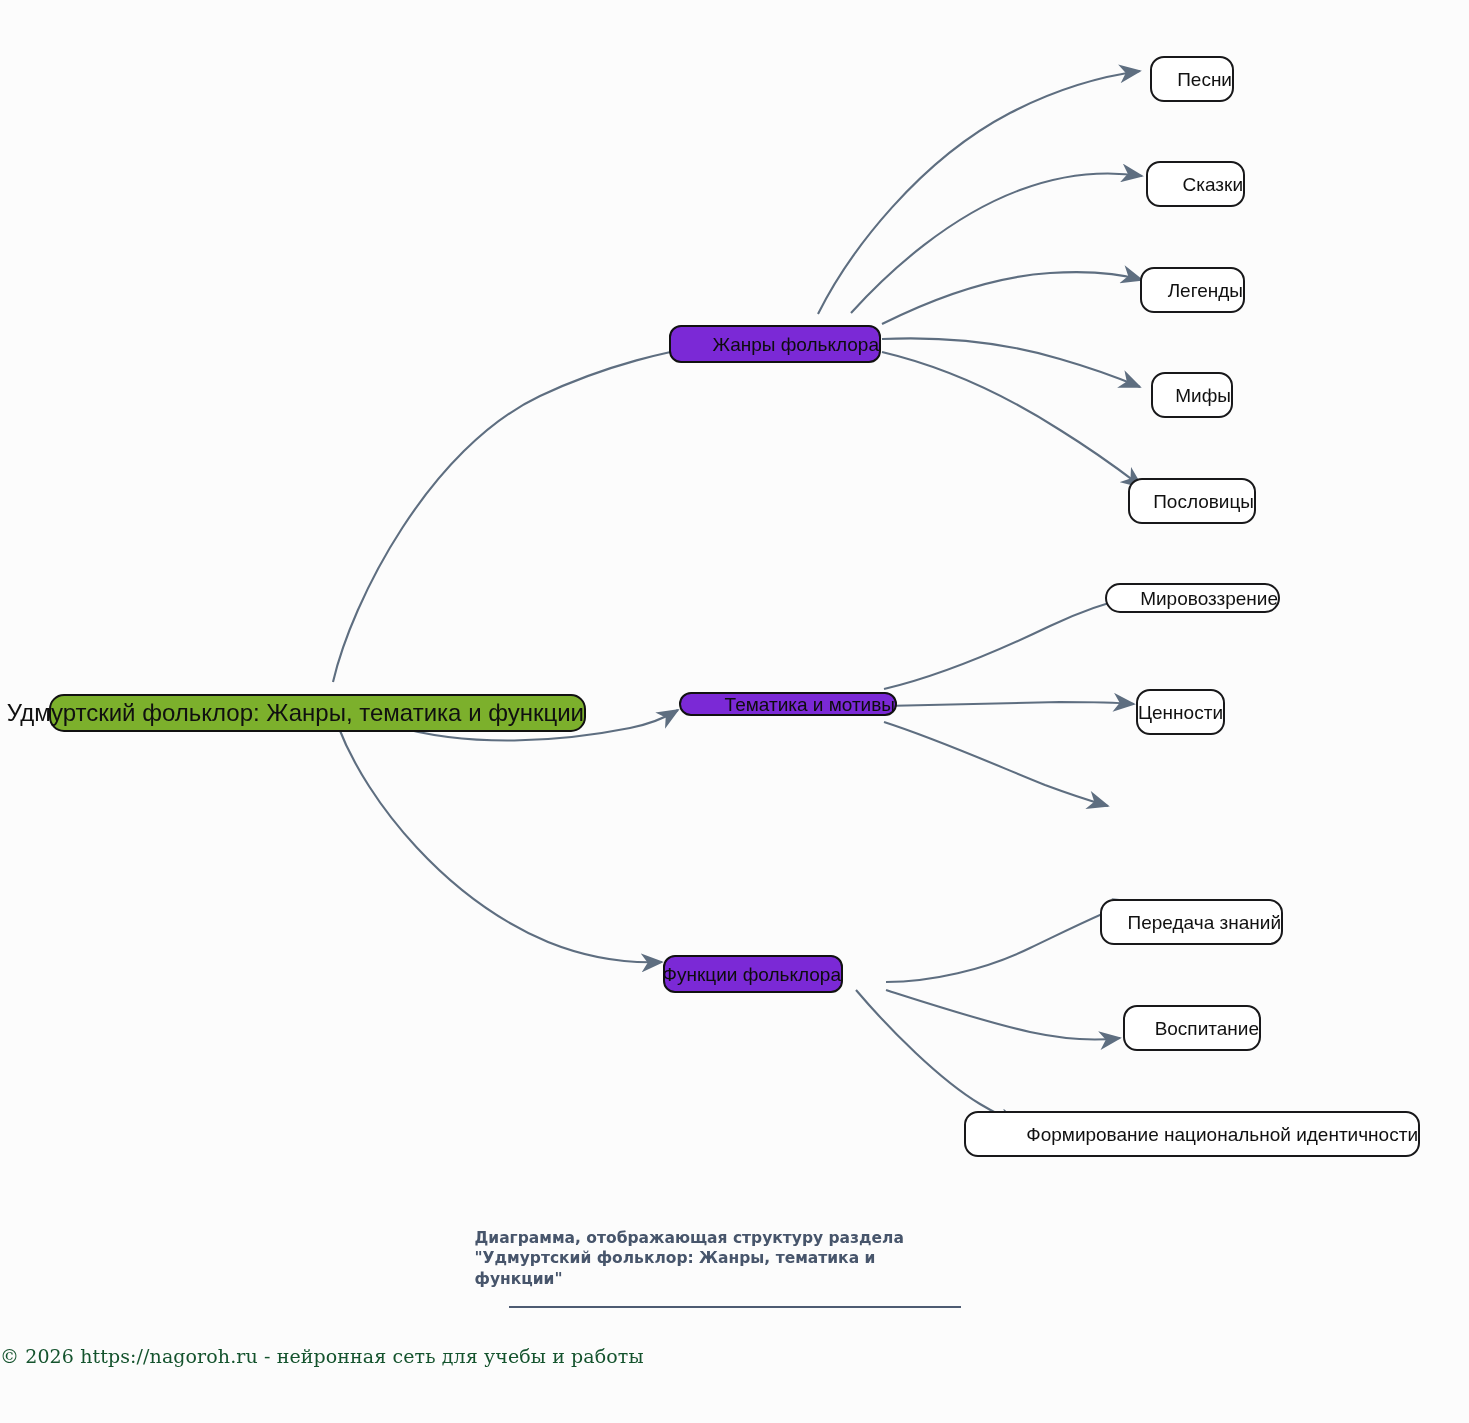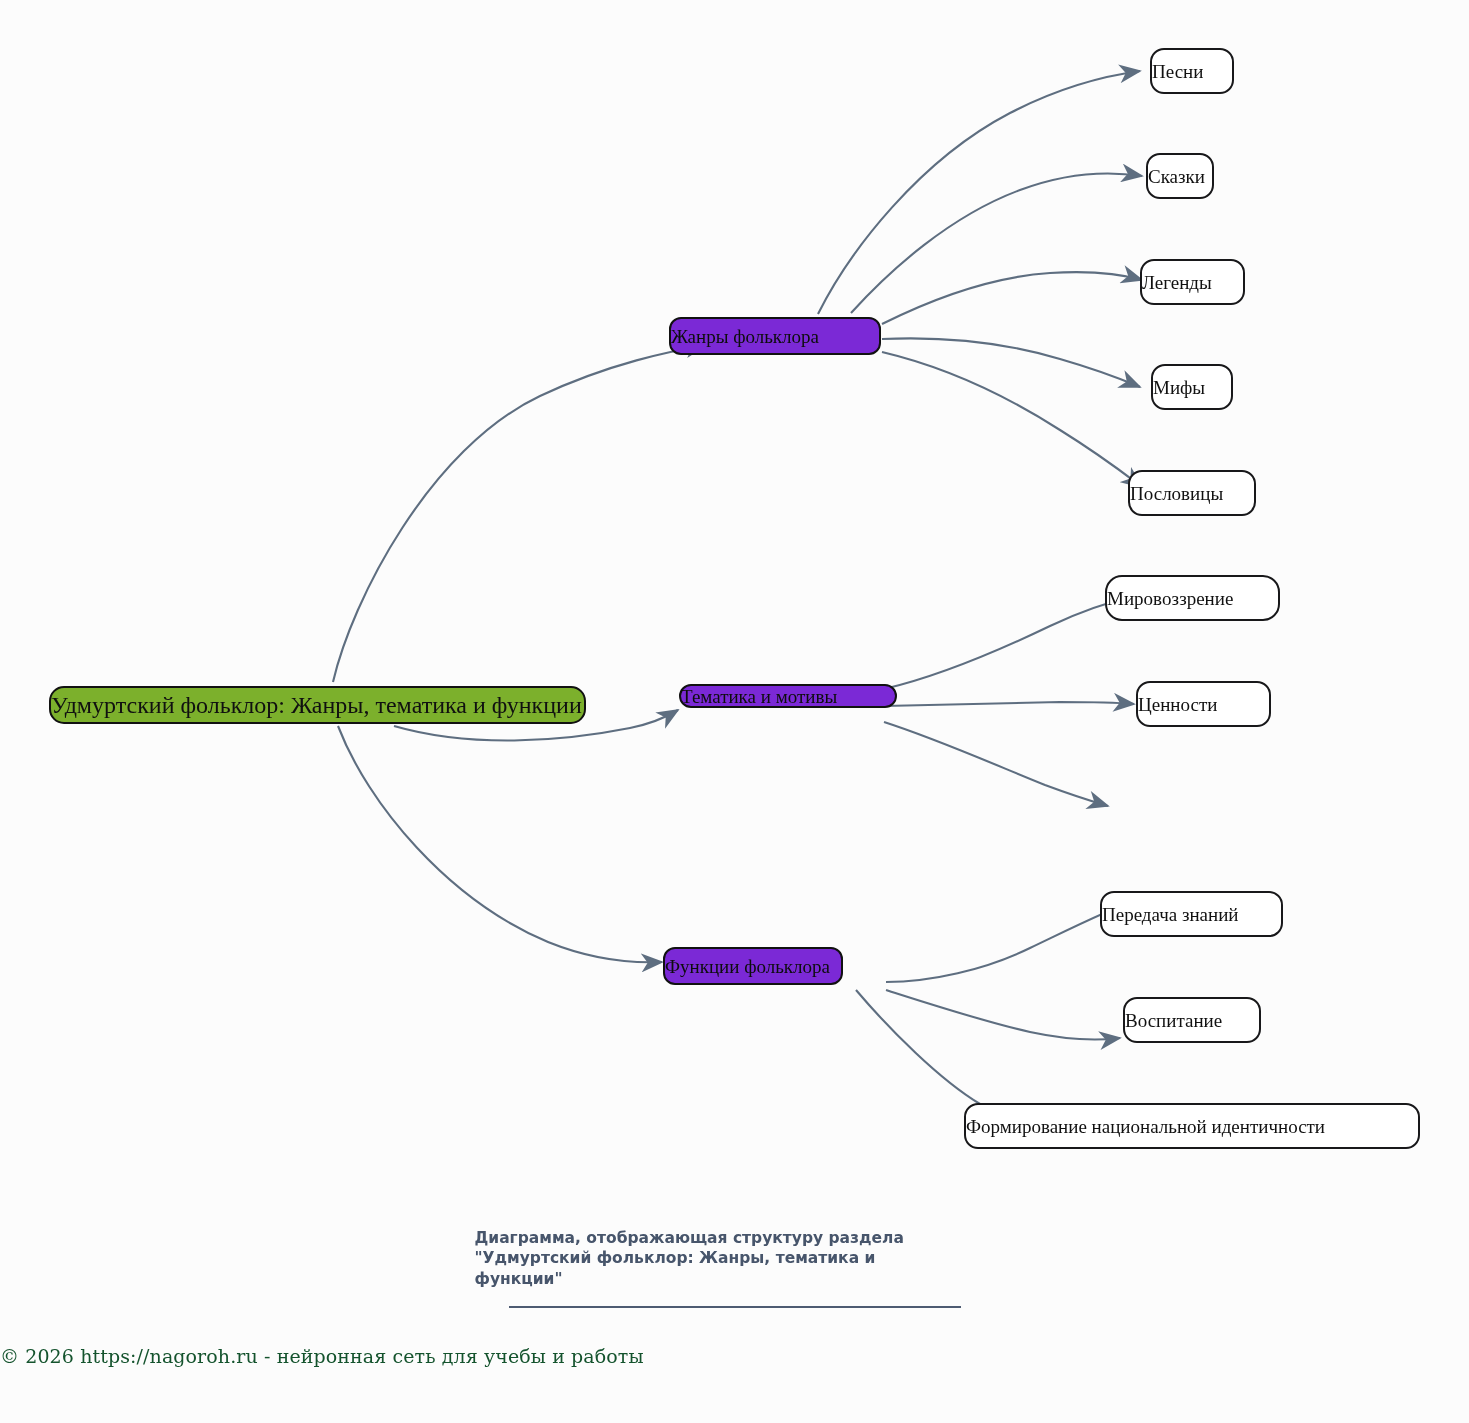--- a/index.html
+++ b/index.html
@@ -32,25 +32,26 @@
     height: 1423px;
     pointer-events: none;
   }
 
   
   .node {
     position: absolute;
     box-sizing: border-box;
     display: flex;
     align-items: center;
-    justify-content: flex-start;
+    justify-content: flex-end;
     white-space: nowrap;
     border-radius: 14px;
-    font-family: Liberation Serif, serif;
+    font-family: Liberation Sans, sans-serif;
     line-height: 1;
+    margin-top: 8px;
   }
 
   .node-root {
     background: #7CB02C;
     border: 2px solid #111111;
     color: #101010;
     font-size: 24px;
     border-radius: 15px;
   }
 
@@ -138,41 +139,41 @@
     <span>Удмуртский фольклор: Жанры, тематика и функции</span>
   </div>
 
   <div class="node node-branch" style="left:669px; top:317px; width:212px; height:38px;">
     <span>Жанры фольклора</span>
   </div>
 
   <div class="node node-leaf" style="left:1150px; top:48px; width:84px; height:46px;">
     <span>Песни</span>
   </div>
-  <div class="node node-leaf" style="left:1146px; top:153px; width:68px; height:46px;">
+  <div class="node node-leaf" style="left:1146px; top:153px; width:99px; height:46px;">
     <span>Сказки</span>
   </div>
   <div class="node node-leaf" style="left:1140px; top:259px; width:105px; height:46px;">
     <span>Легенды</span>
   </div>
   <div class="node node-leaf" style="left:1151px; top:364px; width:82px; height:46px;">
     <span>Мифы</span>
   </div>
   <div class="node node-leaf" style="left:1128px; top:470px; width:128px; height:46px;">
     <span>Пословицы</span>
   </div>
 
   <div class="node node-branch" style="left:679px; top:684px; width:218px; height:24px;">
     <span>Тематика и мотивы</span>
   </div>
 
-  <div class="node node-leaf" style="left:1105px; top:575px; width:175px; height:46px;border-radius:17px;">
+  <div class="node node-leaf" style="left:1105px; top:575px; width:175px; height:30px;border-radius:17px;">
     <span>Мировоззрение</span>
   </div>
-  <div class="node node-leaf" style="left:1136px; top:681px; width:135px; height:46px;">
+  <div class="node node-leaf" style="left:1136px; top:681px; width:89px; height:46px;">
     <span>Ценности</span>
   </div>
 
   <div class="node node-branch" style="left:663px; top:947px; width:180px; height:38px;">
     <span>Функции фольклора</span>
   </div>
 
   <div class="node node-leaf" style="left:1100px; top:891px; width:183px; height:46px;">
     <span>Передача знаний</span>
   </div>

